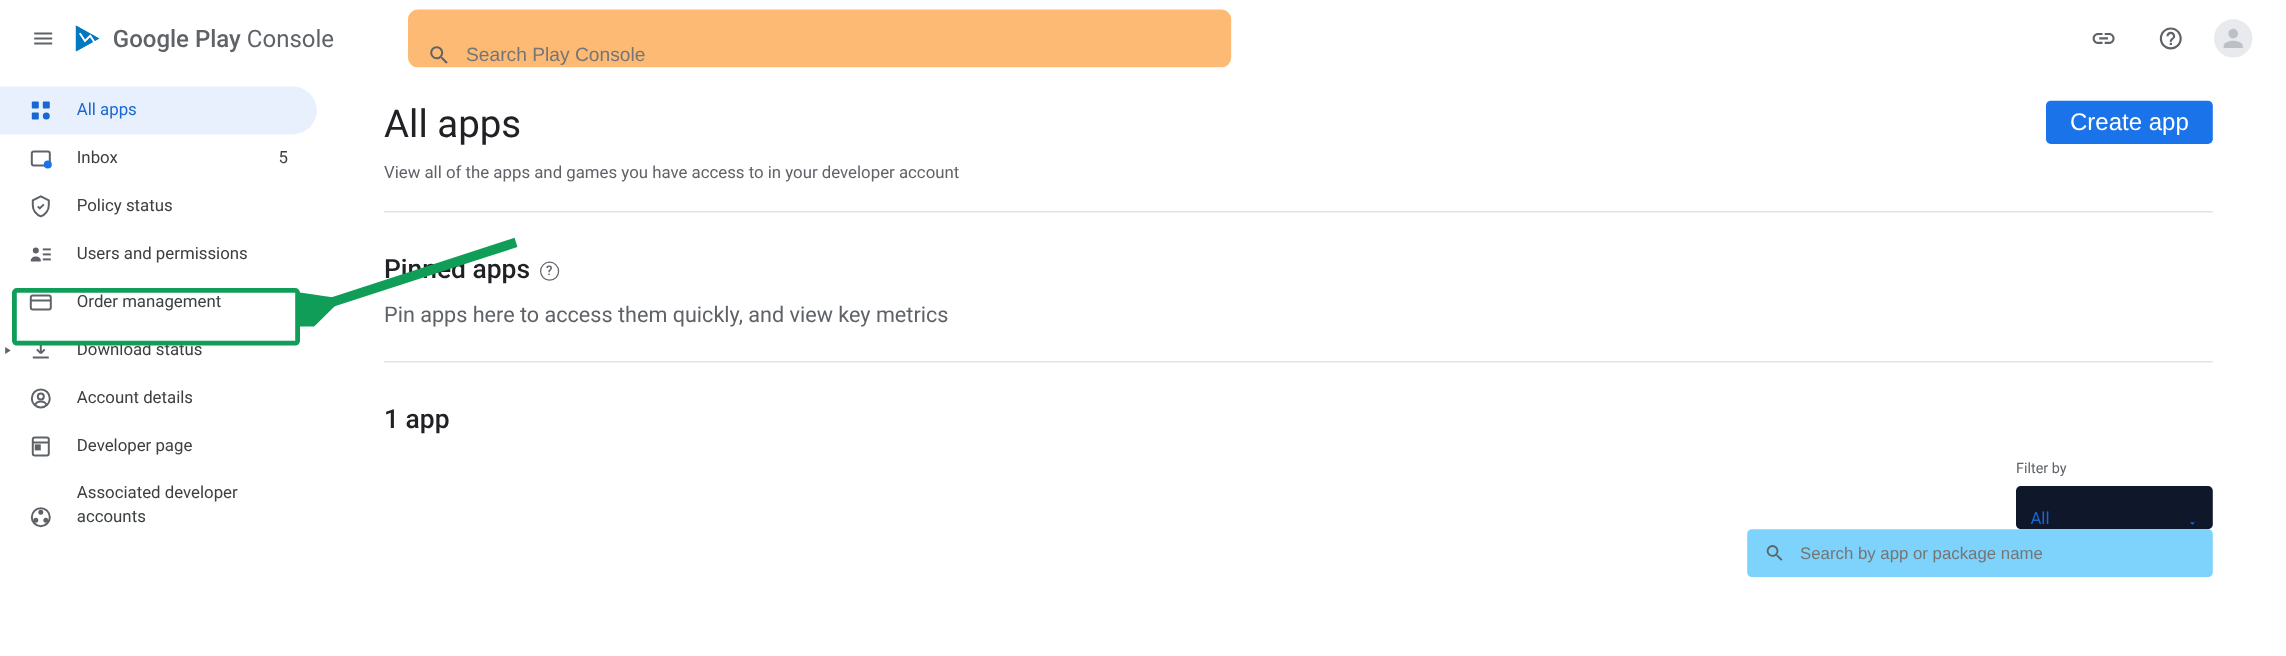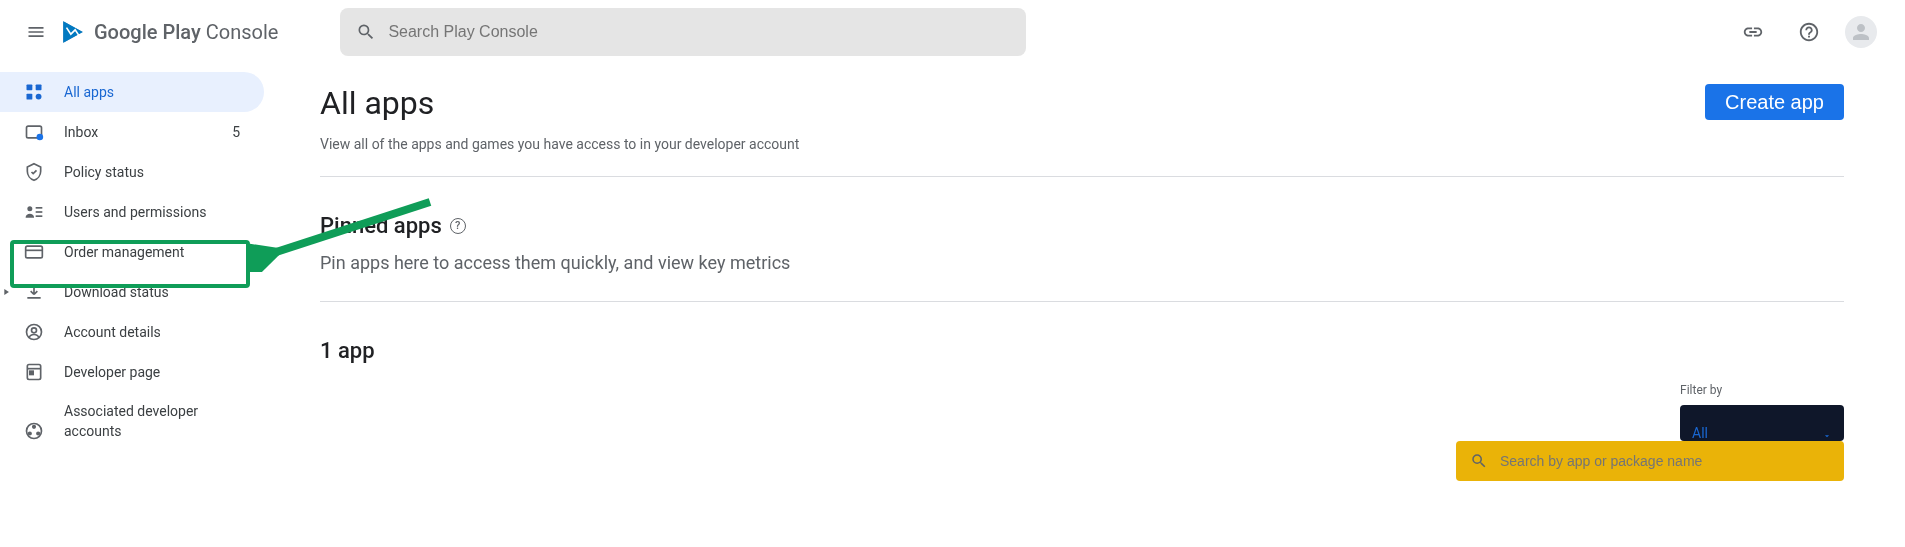--- a/index.html
+++ b/index.html
@@ -4,21 +4,21 @@
 <style>
 * { box-sizing: border-box; margin: 0; padding: 0; }
 body { font-family: 'Google Sans', Roboto, Arial, sans-serif; color: #202124; background: #fff; width: 1905px; }
 
 .header { display: flex; align-items: center; height: 64px; padding: 0 16px; }
 .hamburger { width: 48px; height: 48px; display:flex; align-items:center; justify-content:center; cursor:pointer; border-radius:50%; }
 .logo-wrap { display:flex; align-items:center; gap:8px; margin-left:4px; }
 .logo-wrap .play-triangle { width:26px; height:26px; }
 .logo-text { font-size:20px; color:#5f6368; }
 .logo-text .bold { color:#5f6368; font-weight:500; }
-.search-wrap { margin-left:62px; width:686px; height:48px; background:#e5e5e5; border-radius:8px; display:flex; align-items:center; padding:0 16px; gap:12px; }
+.search-wrap { margin-left:62px; width:686px; height:48px; background:#fdba74; border-radius:8px; display:flex; align-items:flex-end; padding:0 16px; gap:12px; }
 .search-wrap input { border:none; background:transparent; outline:none; font-size:16px; flex:1; color:#5f6368; }
 .header-right { margin-left:auto; display:flex; align-items:center; gap:16px; padding-right:12px; }
 .icon-btn { width:40px; height:40px; display:flex; align-items:center; justify-content:center; cursor:pointer; border-radius:50%; }
 .avatar { width:32px; height:32px; border-radius:50%; background:#e8eaed; display:flex; align-items:center; justify-content:center; }
 
 .body-row { display:flex; }
 .sidebar { width:280px; padding-top:8px; position:relative; }
 .sidebar-item { display:flex; align-items:center; height:40px; padding:0 24px; gap:20px; cursor:pointer; color:#3c4043; font-size:14px; border-radius:0 20px 20px 0; margin-right:16px; position:relative; }
 .sidebar-item.active { background:#e8f0fe; color:#1967d2; }
 .sidebar-item .label { flex:1; }
@@ -36,21 +36,21 @@
 .page-title { font-size:32px; font-weight:400; color:#202124; }
 .create-btn { background:#1a73e8; color:#fff; border:none; border-radius:4px; height:36px; padding:0 20px; font-size:20px; font-weight:500; cursor:pointer; }
 .subtitle { color:#5f6368; font-size:14px; margin-top:14px; }
 .divider { height:1px; background:#dadce0; margin-top:24px; }
 .section-title { font-size:22px; font-weight:500; margin-top:36px; display:flex; align-items:center; gap:8px; }
 .help-icon { width:16px; height:16px; border:1.5px solid #5f6368; border-radius:50%; display:inline-flex; align-items:center; justify-content:center; font-size:11px; color:#5f6368; }
 .section-sub { color:#5f6368; font-size:18px; margin-top:14px; }
 .filter-row { display:flex; align-items:flex-end; justify-content:space-between; margin-top:20px;flex-direction:column; }
 .filter-label { font-size:12px; color:#5f6368; margin-bottom:8px; }
 .filter-select { width:164px; height:36px; background:#0f172a; border:none; border-radius:4px; display:flex; align-items:flex-end; justify-content:space-between; padding:0 12px; color:#1967d2; font-size:14px; cursor:pointer; }
-.search-apps { width:388px; height:40px; background:#eab308; border-radius:4px; display:flex; align-items:center; padding:0 14px; gap:12px;margin-left:36px; }
+.search-apps { width:388px; height:40px; background:#7dd3fc; border-radius:4px; display:flex; align-items:center; padding:0 14px; gap:12px;margin-left:36px; }
 .search-apps input { border:none; background:transparent; outline:none; font-size:14px; flex:1; color:#5f6368; }
 
 svg { display:block; }
 </style>
 </head>
 <body>
 
 <div class="header">
   <div class="hamburger icon-btn">
     <svg width="20" height="20" viewBox="0 0 24 24" fill="#5f6368">

